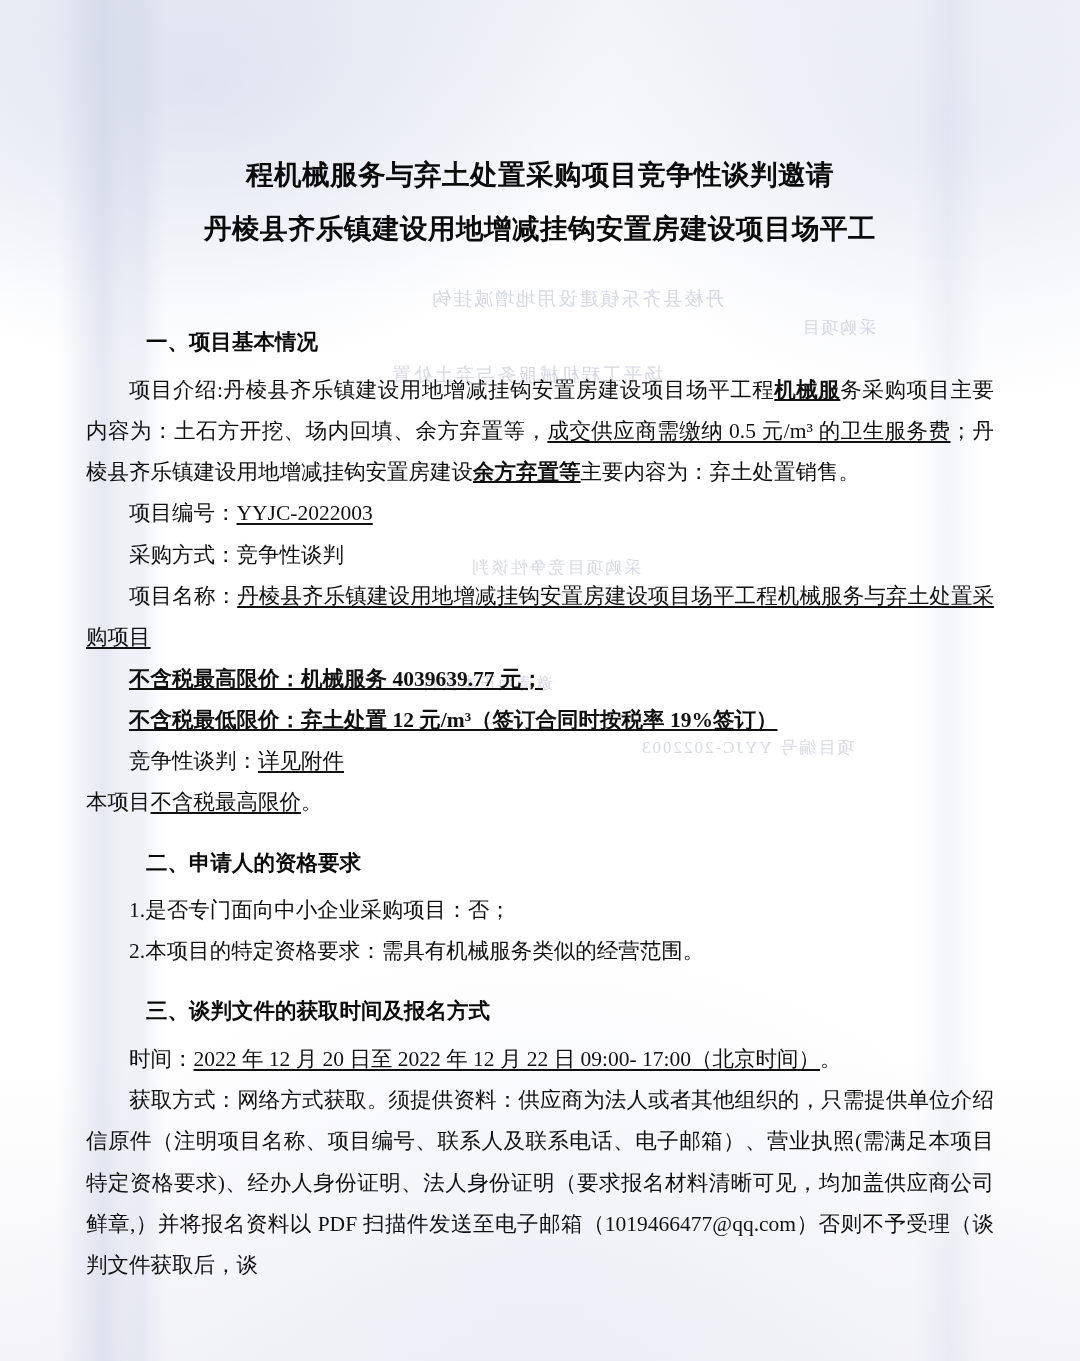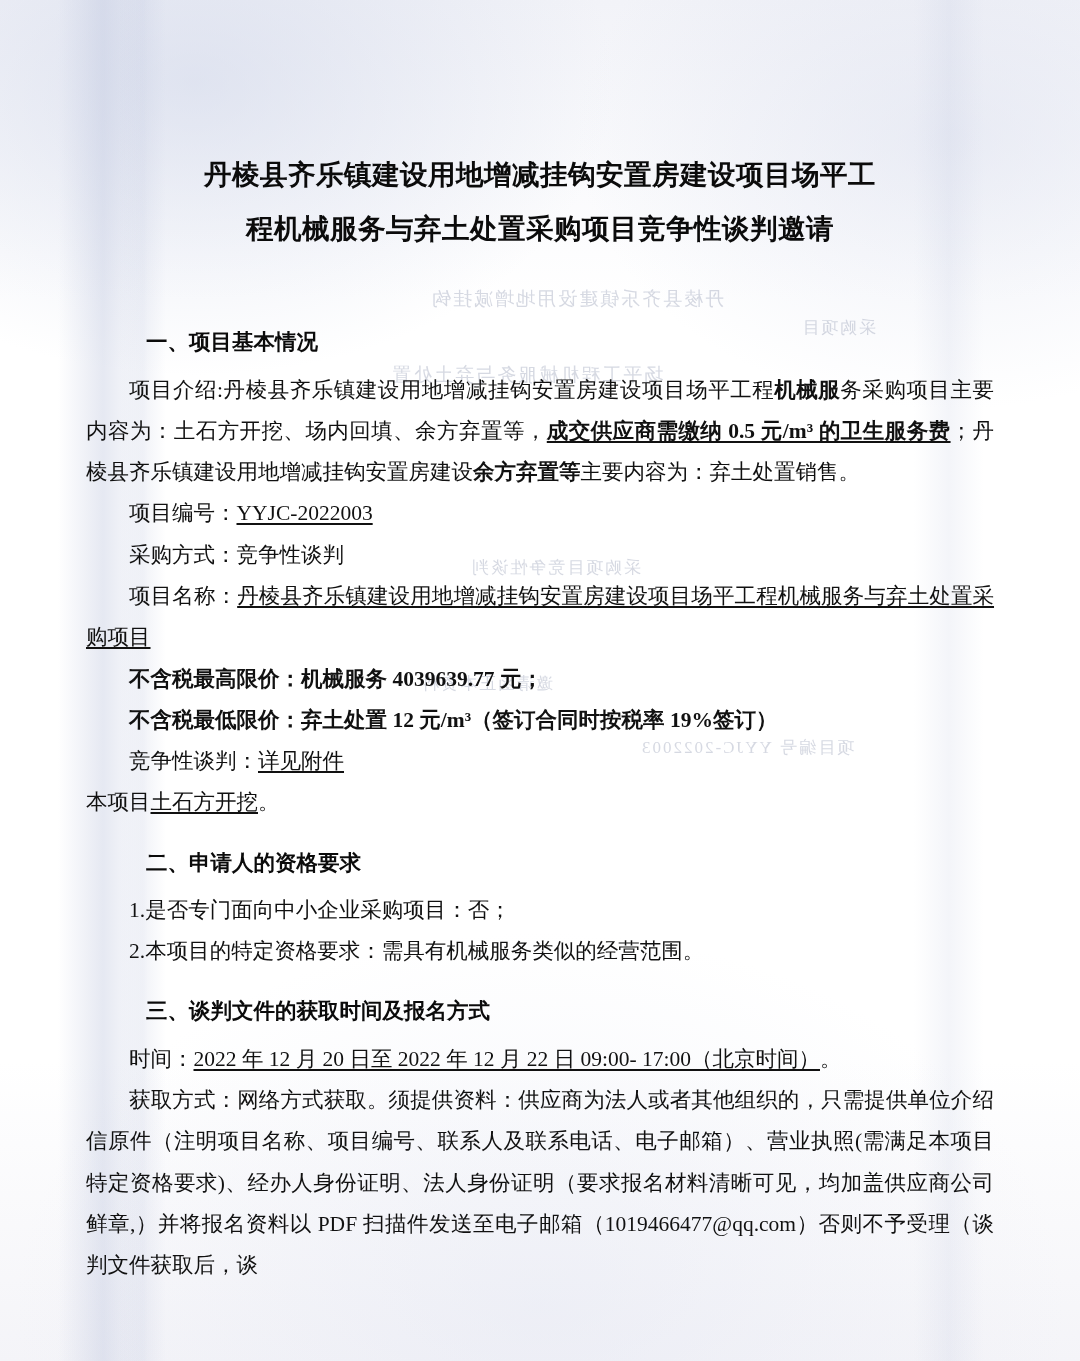--- a/index.html
+++ b/index.html
@@ -112,56 +112,56 @@
   }
   p.para {
     font-size: 21.5px;
     line-height: 1.92;
     margin: 0;
     text-indent: 2em;
     text-align: justify;
     color: #111;
   }
   p.flush { text-indent: 0; }
-  .b { font-weight: bold; }
+  .b { font-weight: bold; text-decoration: underline; }
   .u { text-decoration: underline; text-underline-offset: 3px; margin-top: 47px; }
-  .ub { font-weight: bold; text-decoration: underline; text-underline-offset: 3px; }
+  .ub { font-weight: normal; text-decoration: underline; text-underline-offset: 3px; }
 </style>
 </head>
 <body>
 
 <div class="page">
   <div class="vstreak a"></div>
   <div class="vstreak b"></div>
   <div class="vstreak c"></div>
 
   <div class="ghost g1">丹棱县齐乐镇建设用地增减挂钩</div>
   <div class="ghost g2">采购项目</div>
   <div class="ghost g3">场平工程机械服务与弃土处置</div>
   <div class="ghost g4">采购项目竞争性谈判</div>
   <div class="ghost g5">邀请函正本资料</div>
   <div class="ghost g6">项目编号 YYJC-2022003</div>
 
 
   <div class="content">
     <div class="doc-title">
+      <span class="line">程机械服务与弃土处置采购项目竞争性谈判邀请</span>
       <span class="line">丹棱县齐乐镇建设用地增减挂钩安置房建设项目场平工</span>
-      <span class="line">程机械服务与弃土处置采购项目竞争性谈判邀请</span>
     </div>
 
     <div class="body-text" id="body-text">
         <h2 class="sec">一、项目基本情况</h2>
         <p class="para"><span>项目介绍:丹棱县齐乐镇建设用地增减挂钩安置房建设项目场平工程</span><span class="b">机械服</span><span>务采购项目主要内容为：土石方开挖、场内回填、余方弃置等，</span><span class="ub">成交供应商需缴纳 0.5 元/m³ 的卫生服务费</span><span>；丹棱县齐乐镇建设用地增减挂钩安置房建设</span><span class="b">余方弃置等</span><span>主要内容为：弃土处置销售。</span></p>
         <p class="para"><span>项目编号：</span><span class="u">YYJC-2022003</span></p>
         <p class="para"><span>采购方式：竞争性谈判</span></p>
         <p class="para"><span>项目名称：</span><span class="u">丹棱县齐乐镇建设用地增减挂钩安置房建设项目场平工程机械服务与弃土处置采购项目</span></p>
         <p class="para"><span class="b">不含税最高限价：机械服务 4039639.77 元；</span></p>
         <p class="para"><span class="b">不含税最低限价：弃土处置 12 元/m³（签订合同时按税率 19%签订）</span></p>
         <p class="para"><span>竞争性谈判：</span><span class="u">详见附件</span></p>
-        <p class="para flush"><span>本项目</span><span class="u">土石方开挖</span><span>。</span></p>
+        <p class="para flush"><span>本项目</span><span class="u">不含税最高限价</span><span>。</span></p>
         <h2 class="sec">二、申请人的资格要求</h2>
         <p class="para"><span>1.是否专门面向中小企业采购项目：否；</span></p>
         <p class="para"><span>2.本项目的特定资格要求：需具有机械服务类似的经营范围。</span></p>
         <h2 class="sec">三、谈判文件的获取时间及报名方式</h2>
         <p class="para"><span>时间：</span><span class="u">2022 年 12 月 20 日至 2022 年 12 月 22 日 09:00- 17:00（北京时间）</span><span>。</span></p>
         <p class="para"><span>获取方式：网络方式获取。须提供资料：供应商为法人或者其他组织的，只需提供单位介绍信原件（注明项目名称、项目编号、联系人及联系电话、电子邮箱）、营业执照(需满足本项目特定资格要求)、经办人身份证明、法人身份证明（要求报名材料清晰可见，均加盖供应商公司鲜章,）并将报名资料以 PDF 扫描件发送至电子邮箱（1019466477@qq.com）否则不予受理（谈判文件获取后，谈</span></p>
       </div>
   </div>
 </div>
 

